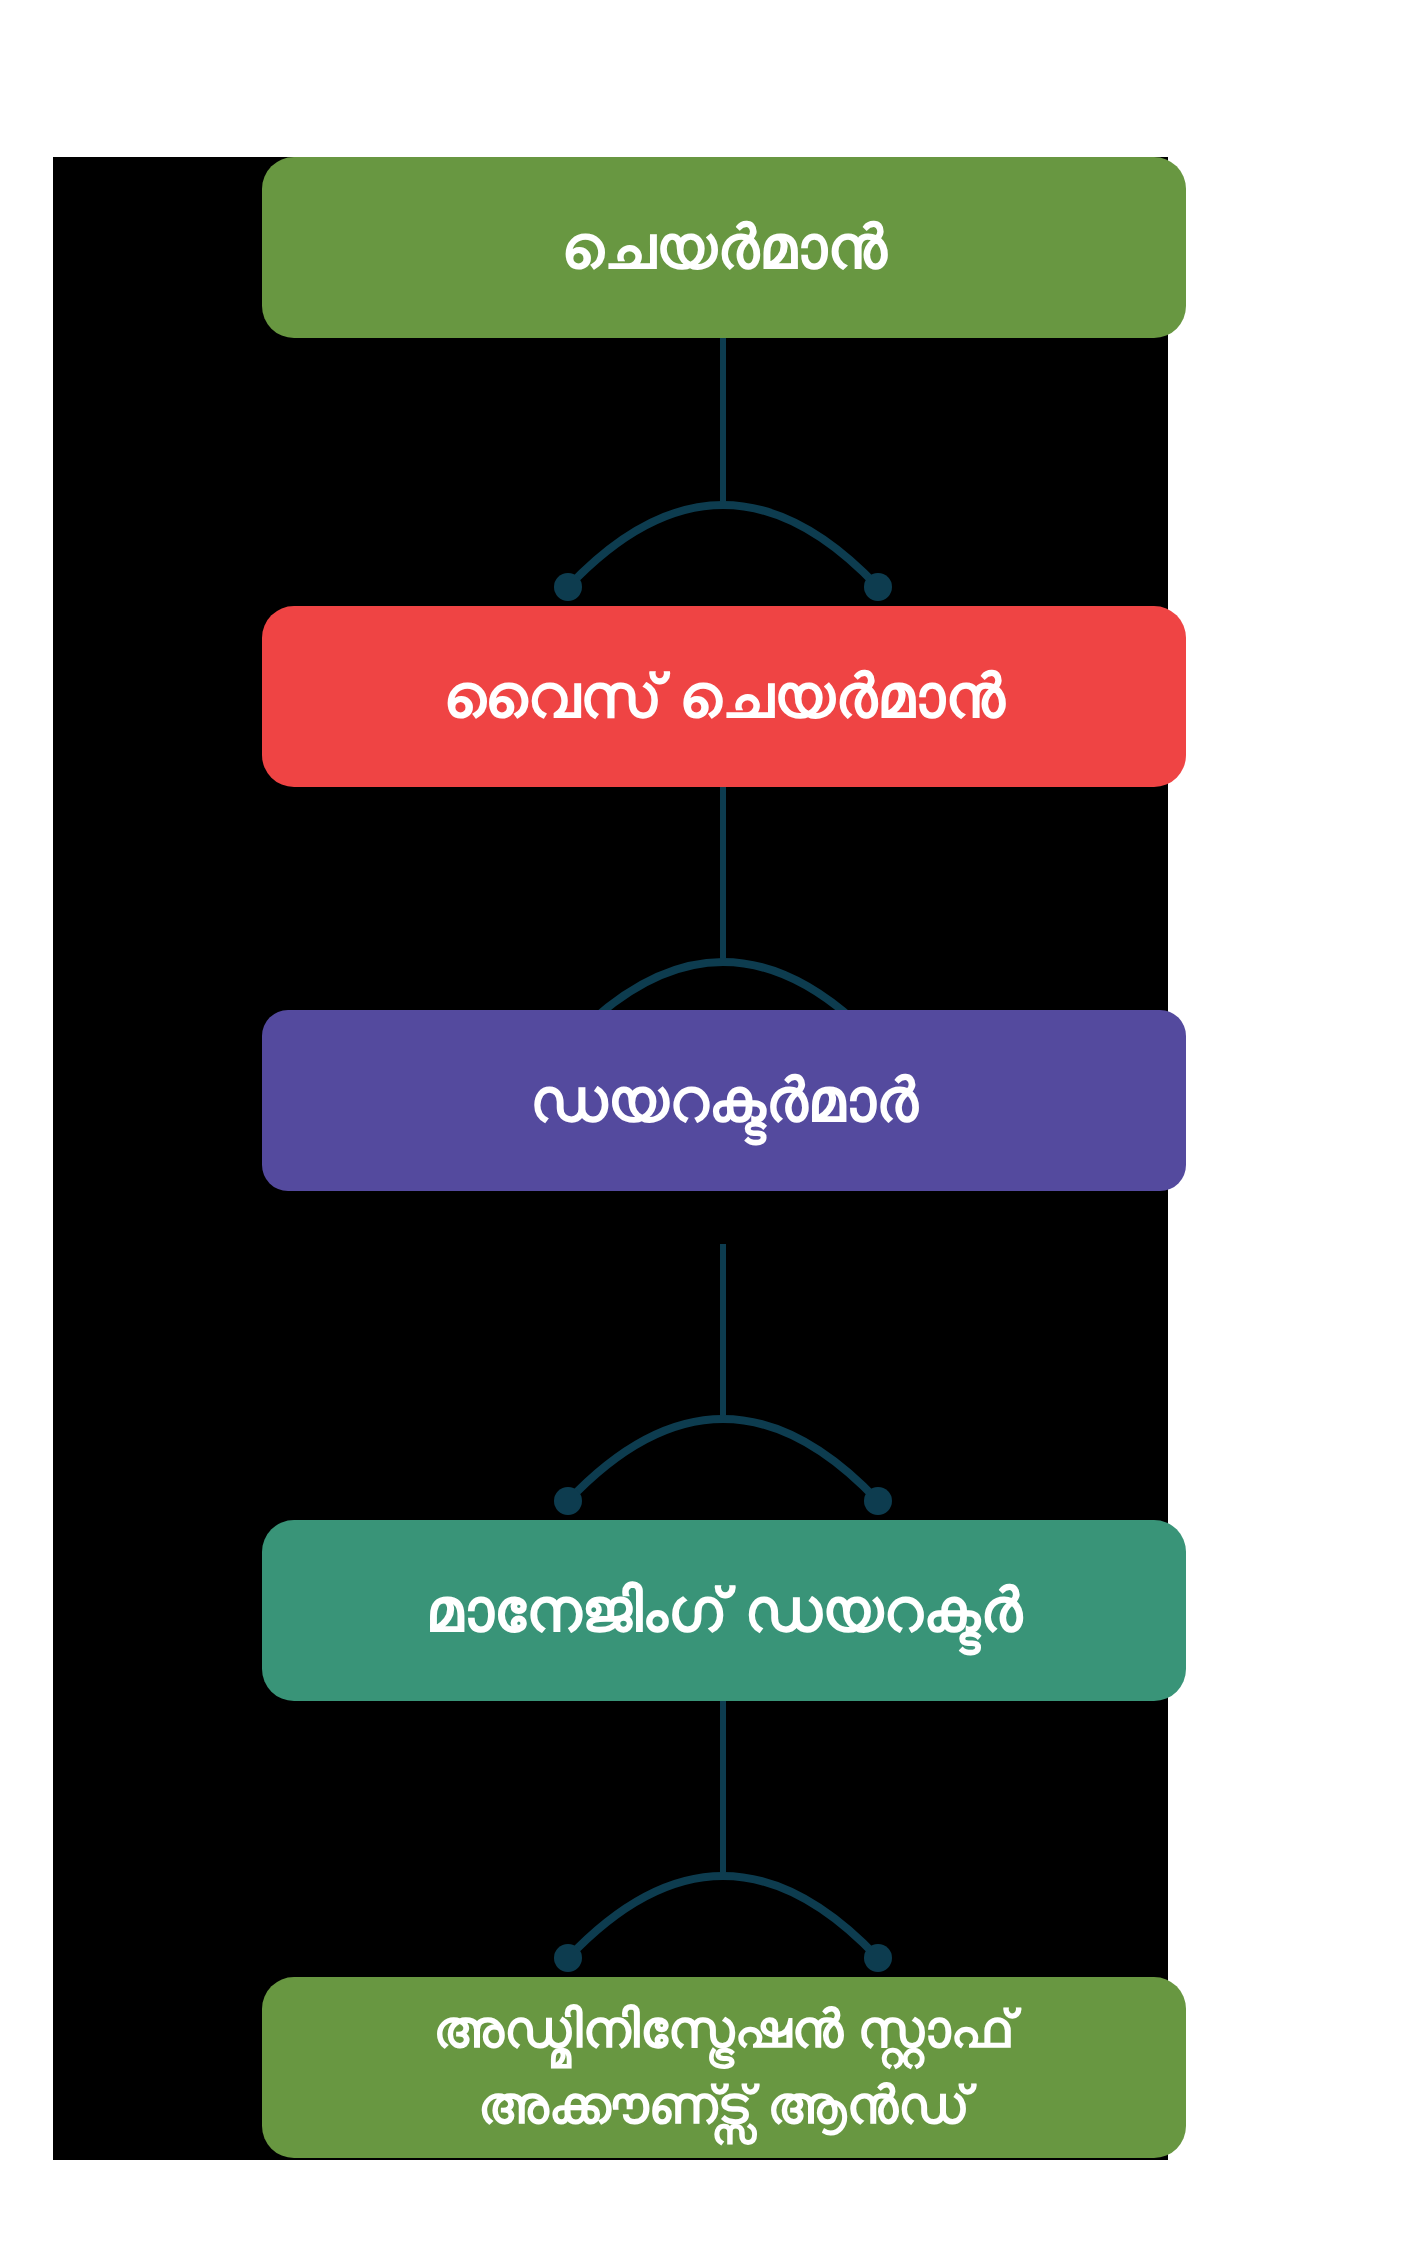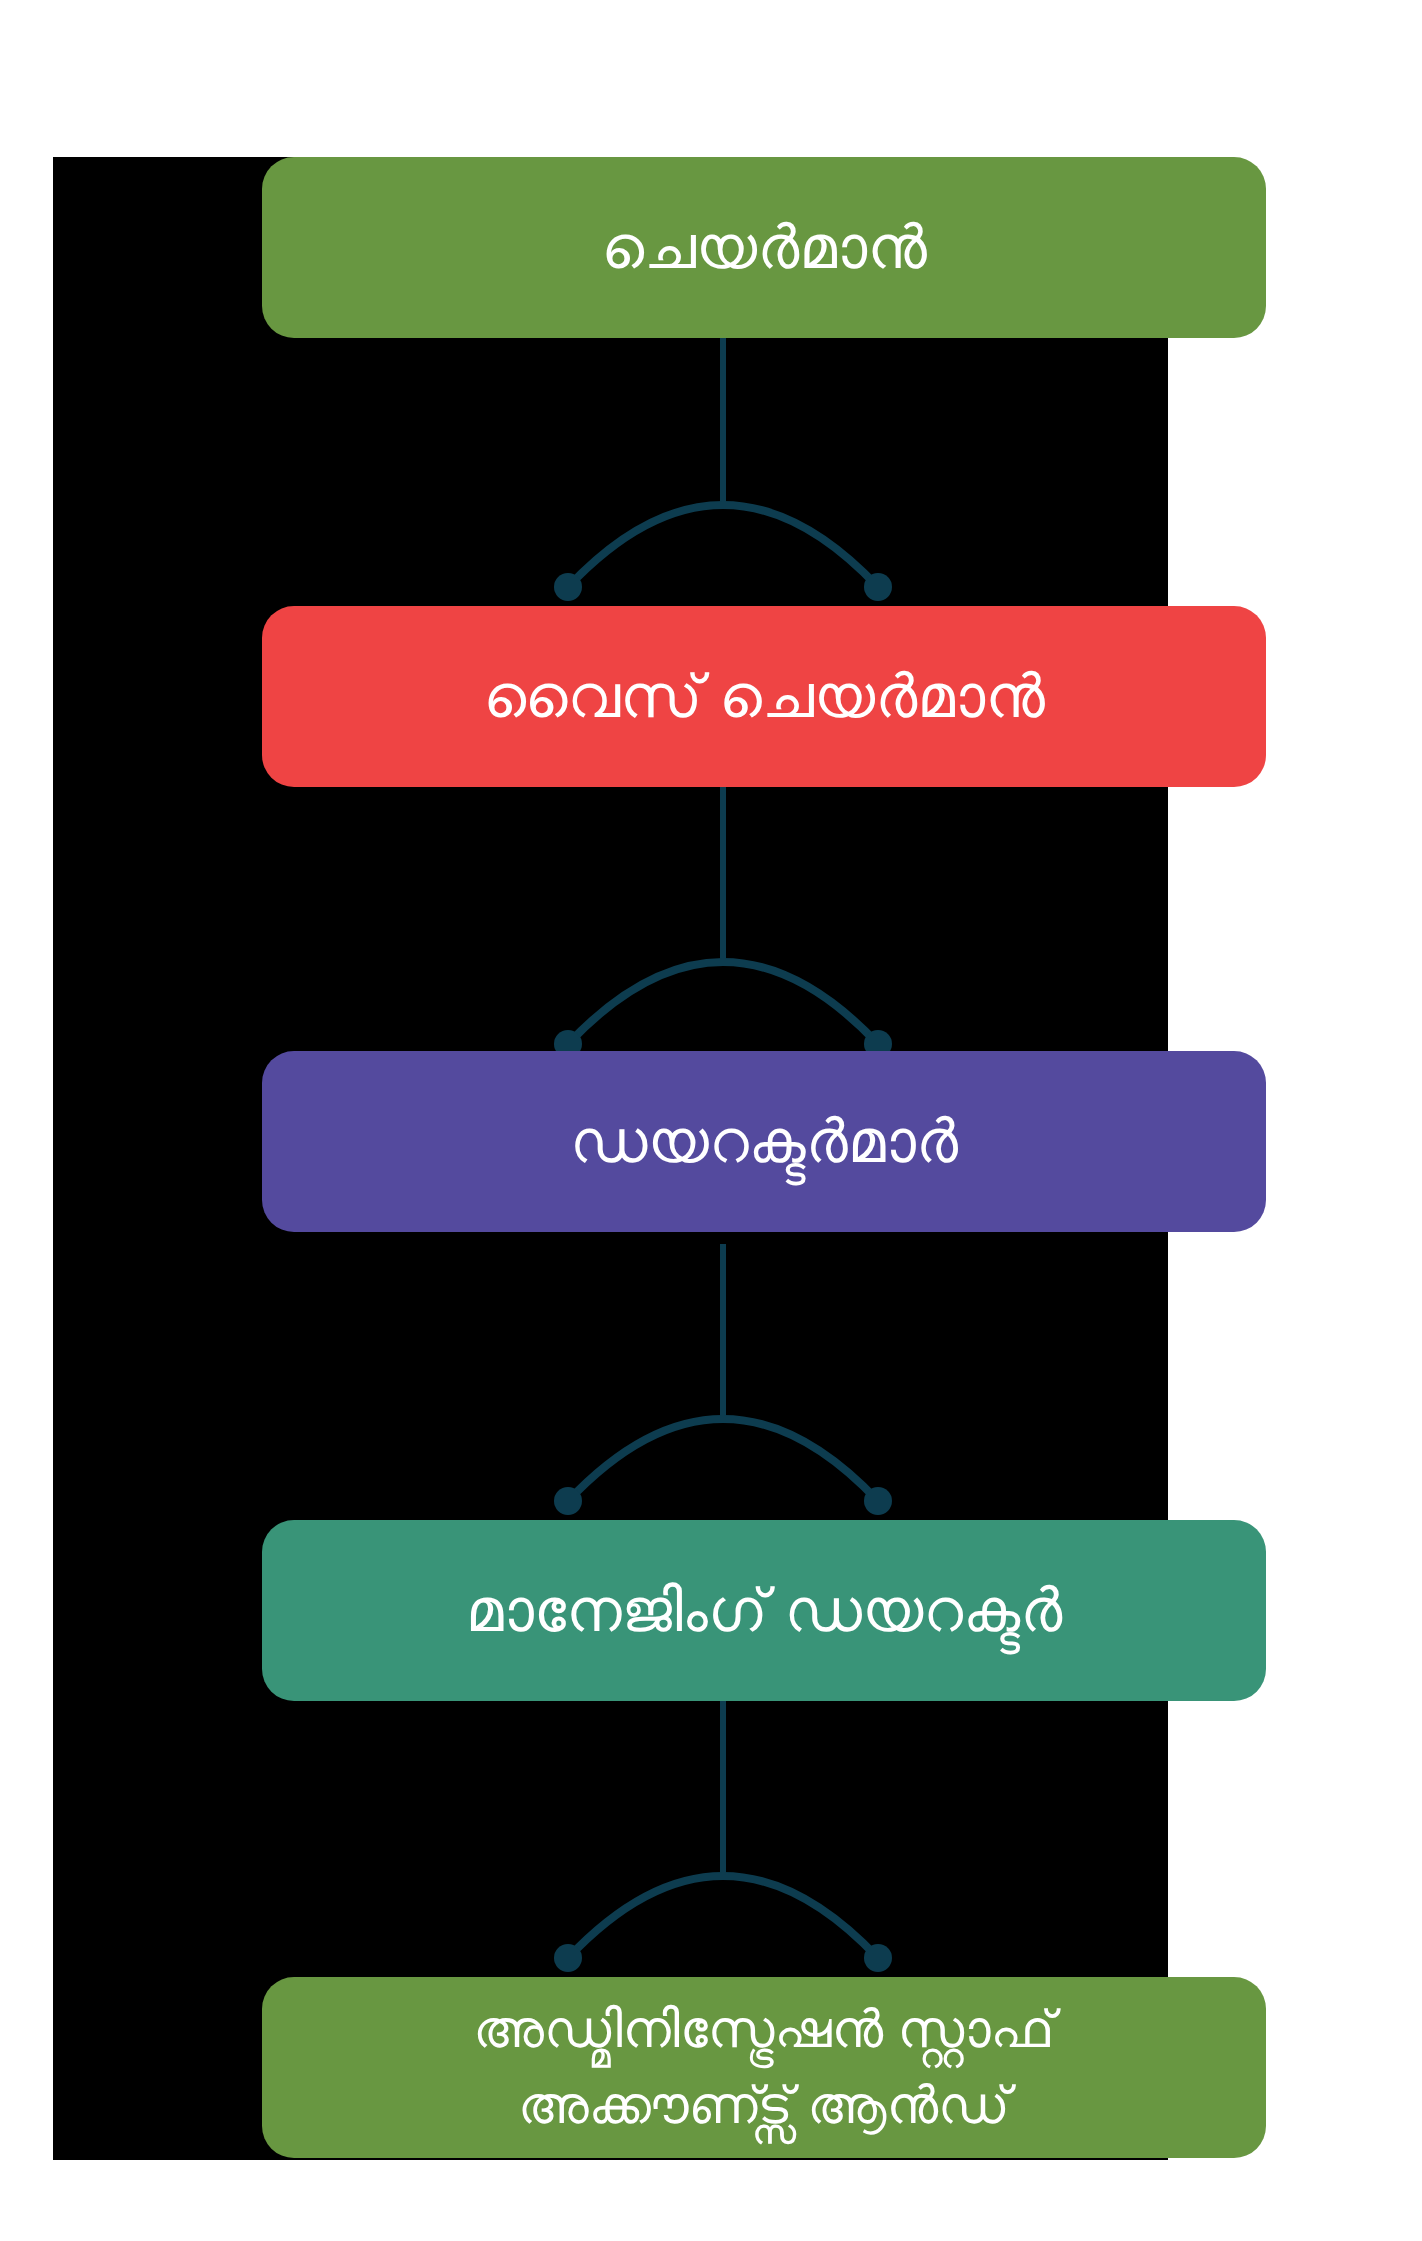--- a/index.html
+++ b/index.html
@@ -14,36 +14,36 @@
   .panel {
     position: absolute;
     left: 53px;
     top: 157px;
     width: 1115px;
     height: 2003px;
   }
   .node {
     position: absolute;
     left: 262px;
-    width: 1004px;
+    width: 924px;
     height: 181px;
     border-radius: 32px;
     display: flex;
     flex-direction: column;
     align-items: center;
     justify-content: center;
     color: #ffffff;
-    font-weight: 400;
+    font-weight: 700;
     text-align: center;
   }
   .node-label { font-size: 60px; line-height: 1.1; }
   .node-label.small { font-size: 52px; line-height: 1.45; }
   .n1 { top: 157px; }
   .n2 { top: 606px; }
-  .n3 { top: 1051px; }
+  .n3 { top: 1010px; border-radius: 26px; }
   .n4 { top: 1520px; }
   .n5 { top: 1977px; }
   .connector { position: absolute; left: 543px; display: block; }
   .c1 { top: 338px; }
   .c2 { top: 787px; }
   .c3 { top: 1244px; }
   .c4 { top: 1701px; }
   .connector .stem { stroke: var(--cc, #0d3c4f); stroke-width: 6; stroke-linecap: butt; }
   .connector .arc  { stroke: var(--cc, #0d3c4f); stroke-width: 8; fill: none; stroke-linecap: round; }
   .connector .dot  { fill: var(--cc, #0d3c4f); }

